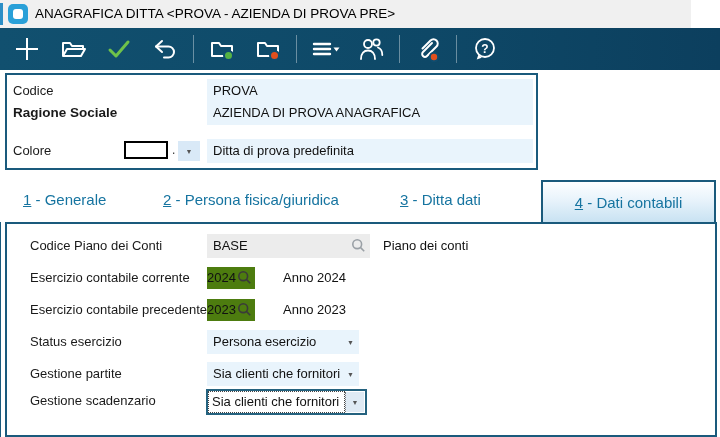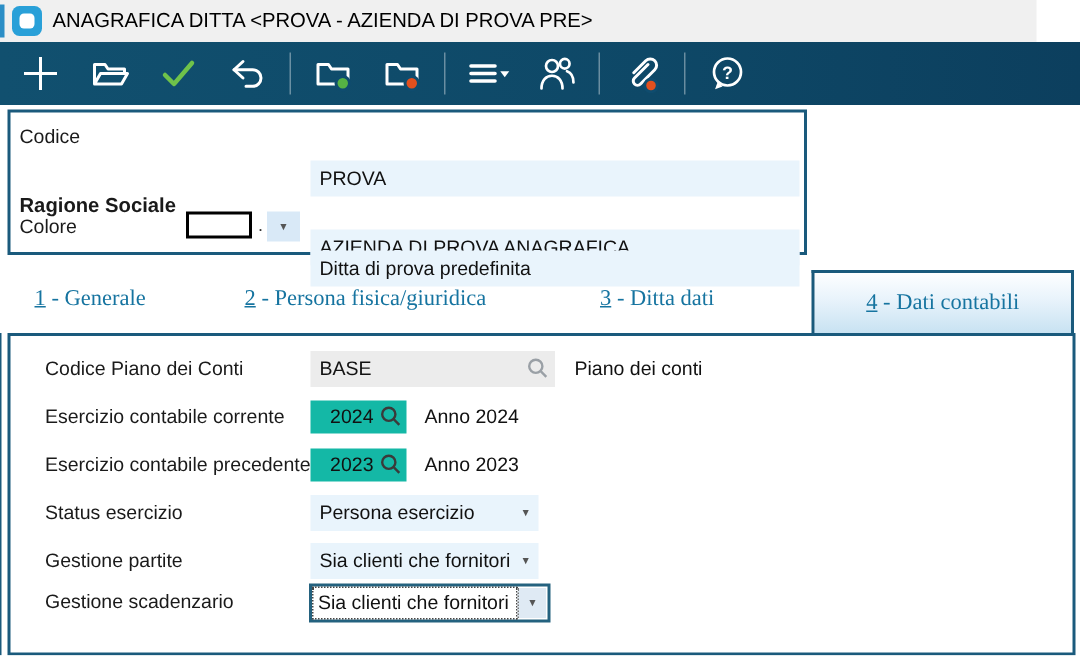--- a/index.html
+++ b/index.html
@@ -19,48 +19,48 @@
              display:flex; align-items:center; padding-left:4px; }
   .tbtn { width:46px; height:42px; display:flex; align-items:center; justify-content:center; cursor:pointer; }
   .tsep { width:1px; height:28px; background:rgba(255,255,255,0.38); margin:0 5px; }
 
   
   .hbox { position:absolute; left:5px; top:73px; width:533px; height:97px; border:2px solid #1a5a7c; background:#fff; }
   .hrow { position:absolute; left:0; height:24px; width:100%; }
   .hlabel { position:absolute; left:6px; top:0; height:24px; line-height:24px; font-size:13px; color:#1a1a1a; white-space:nowrap; }
   .hlabel.bold { font-weight:bold; font-size:13.5px; }
   .hfield { position:absolute; left:200px; top:0; width:326px; height:24px; background:#e9f4fc;
-            line-height:24px; font-size:13px; color:#111; padding-left:6px; white-space:nowrap;margin-top:28px; }
+            line-height:24px; font-size:13px; color:#111; padding-left:6px; white-space:nowrap; }
   .swatch { position:absolute; left:117px; top:2px; width:44px; height:18px; background:#fff; border:2px solid #000; }
   .swatch-dot { position:absolute; left:165px; top:0; height:24px; line-height:22px; font-size:12px; color:#333; }
   .color-dd { position:absolute; left:171px; top:2px; width:22px; height:20px; background:#d9e9f7;
               display:flex; align-items:center; justify-content:center; cursor:pointer; }
   .arrow-glyph { font-size:7px; color:#555; line-height:1; }
 
   
-  .tabs { position:absolute; left:0; top:180px; width:720px; height:42px;font-family:Liberation Serif, serif; }
+  .tabs { position:absolute; left:0; top:180px; width:720px; height:42px; }
   .tab { position:absolute; top:11px; font-size:15px; color:#1674a0; cursor:pointer; white-space:nowrap; }
   .tab-num { text-decoration:underline; }
   .tab-active { position:absolute; left:541px; top:0; width:175px; height:42px;
                 border:2px solid #1a5a7c; border-bottom:none;
                 background:linear-gradient(to bottom,#fdfeff 0%, #e8f3fb 45%, #c8e2f2 100%);
                 display:flex; align-items:center; justify-content:center;
                 font-size:15px; color:#1674a0; cursor:pointer; }
 
   
   .panel { position:absolute; left:5px; top:222px; width:712px; height:215px; border:2px solid #1a5a7c; background:#fff; }
   .win-left-line { position:absolute; left:0; top:222px; width:1px; height:215px; background:#1a5a7c; }
   .frow { position:absolute; left:0; width:100%; height:24px; }
   .flabel { position:absolute; left:23px; top:0; height:24px; line-height:24px; font-size:13px; color:#1a1a1a; white-space:nowrap; }
   .fdesc { position:absolute; top:0; height:24px; line-height:24px; font-size:13px; color:#111; white-space:nowrap; }
 
   .lookup-wide { position:absolute; left:200px; top:0; width:163px; height:24px; background:#ececec;
                  line-height:24px; font-size:13px; color:#111; padding-left:6px; }
   .lookup-wide .mag { position:absolute; right:4px; top:4px; }
-  .lookup-year { position:absolute; left:200px; top:1px; width:64px; height:22px; background:#14b8a6;
+  .lookup-year { position:absolute; left:200px; top:1px; width:48px; height:22px; background:#4d7c0f;
                  line-height:22px; font-size:13px; color:#111; text-align:right; padding-right:22px; }
   .lookup-year .mag { position:absolute; right:3px; top:3px; }
 
   .dd { position:absolute; left:200px; top:0; width:152px; height:24px; background:#e9f4fc;
         line-height:24px; font-size:13px; color:#111; padding-left:6px; cursor:pointer; }
   .dd .dd-arrow { position:absolute; right:5px; top:0; height:24px; display:flex; align-items:center; }
   .dd.focused { left:199px; width:161px; height:26px; background:#fff; border:2px solid #24627f;
                 line-height:22px; padding-left:4px; }
   .dd.focused .dd-inner { position:absolute; left:1px; top:1px; right:21px; bottom:1px;
                 outline:1px dotted #444; line-height:20px; padding-left:3px; white-space:nowrap; }
@@ -146,21 +146,21 @@
         <text x="14" y="17.5" text-anchor="middle" font-size="12" font-weight="bold" fill="#fff" stroke="none" font-family="Liberation Sans, sans-serif">?</text>
       </svg>
     </div>
   </div>
 
   <div class="hbox">
     <div class="hrow" style="top:4px;">
       <span class="hlabel">Codice</span>
       <div class="hfield">PROVA</div>
     </div>
-    <div class="hrow" style="top:50px;">
+    <div class="hrow" style="top:26px;">
       <span class="hlabel bold">Ragione Sociale</span>
       <div class="hfield">AZIENDA DI PROVA ANAGRAFICA</div>
     </div>
     <div class="hrow" style="top:64px;">
       <span class="hlabel">Colore</span>
       <span class="swatch"></span>
       <span class="swatch-dot">.</span>
       <span class="color-dd">
         <span class="arrow-glyph">▼</span>
       </span>

